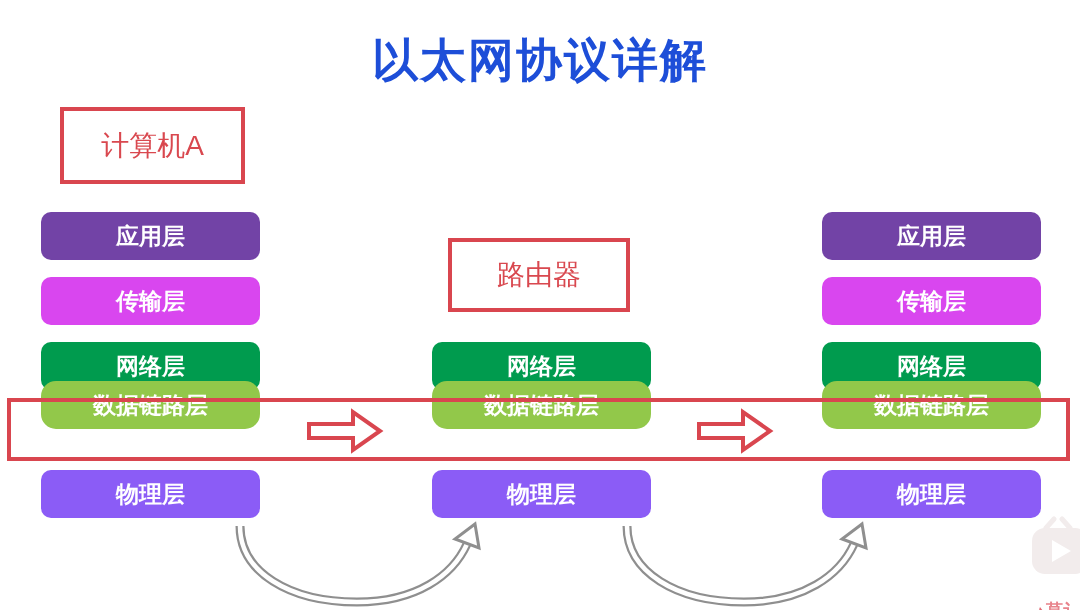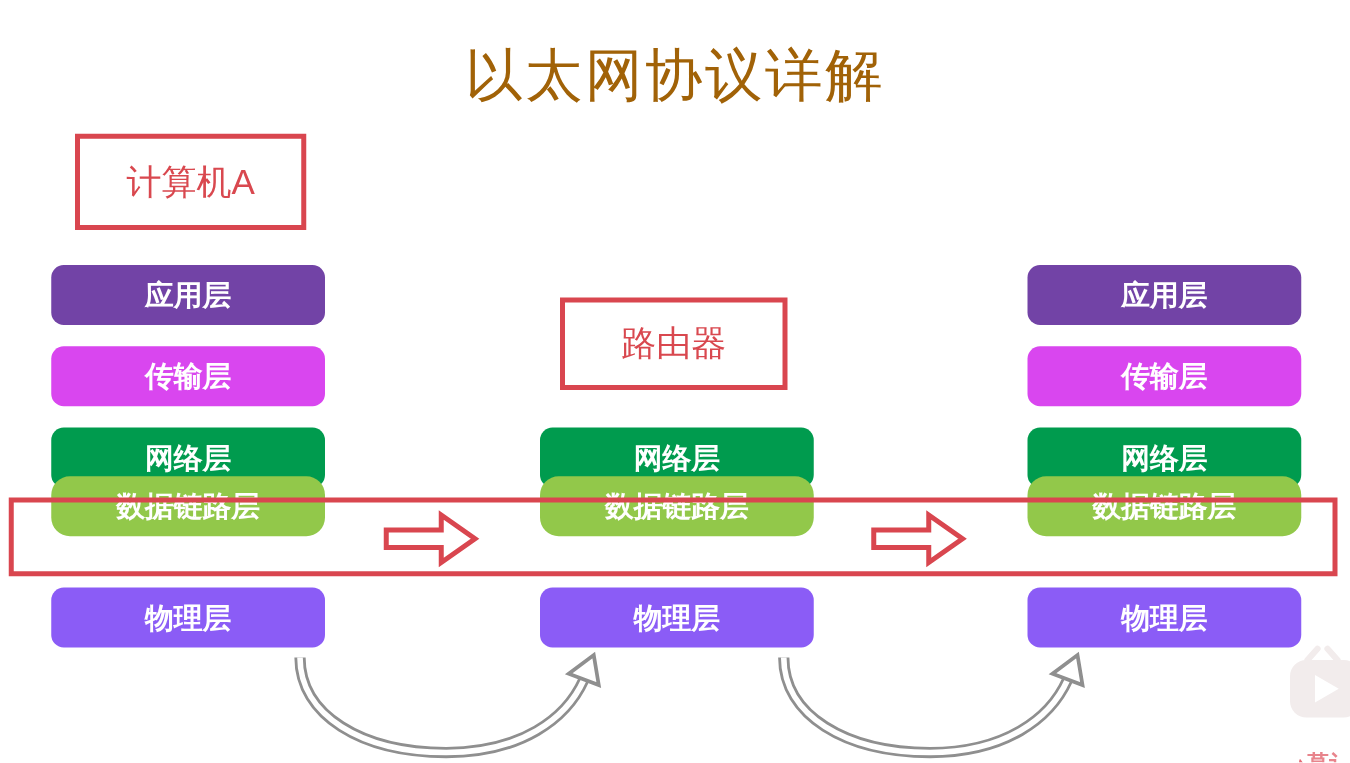--- a/index.html
+++ b/index.html
@@ -2,21 +2,21 @@
 <html><head>
 <meta charset="utf-8">
 <style>
   html,body{margin:0;padding:0;background:#ffffff;}
   .canvas{
     position:relative;width:1080px;height:610px;background:#ffffff;
     overflow:hidden;font-family:"Liberation Sans","DejaVu Sans",sans-serif;
   }
   .title{
     position:absolute;left:0;top:30px;width:1080px;margin:0;
-    text-align:center;font-size:46px;font-weight:400;color:#a16207;
+    text-align:center;font-size:46px;font-weight:700;color:#1d4ed8;
     letter-spacing:2px;
   }
   .node-box{
     position:absolute;box-sizing:border-box;border:4px solid #d9464f;
     background:#ffffff;display:flex;align-items:center;justify-content:center;
     color:#d9484f;font-size:28px;font-weight:400;
   }
   .box-computer-a{left:60px;top:107px;width:185px;height:77px;}
   .box-router{left:448px;top:238px;width:182px;height:74px;}
   .box-computer-b{left:840px;top:107px;width:185px;height:77px;}

